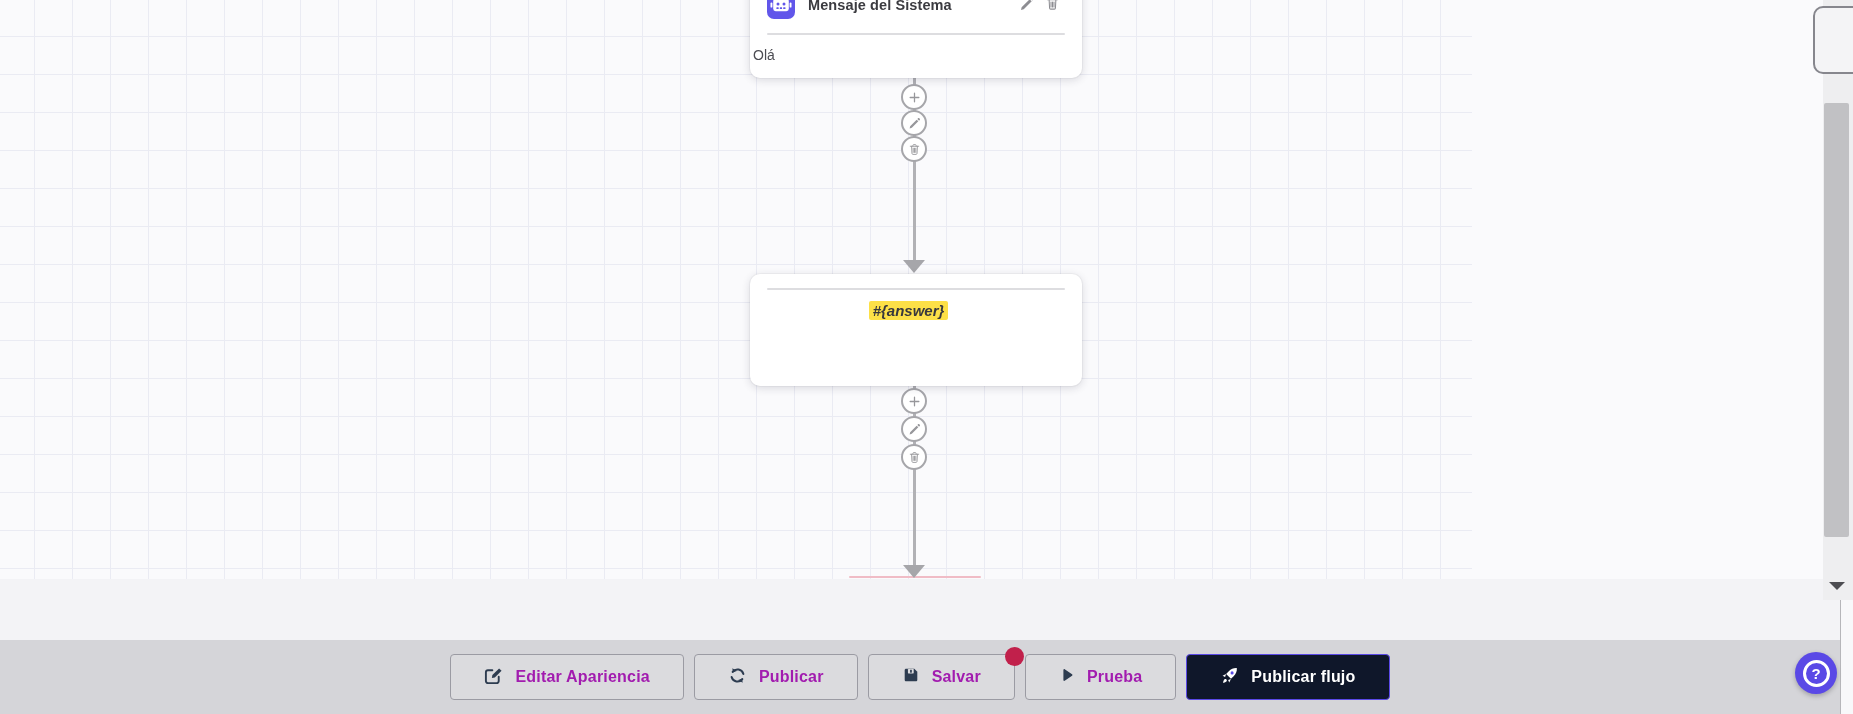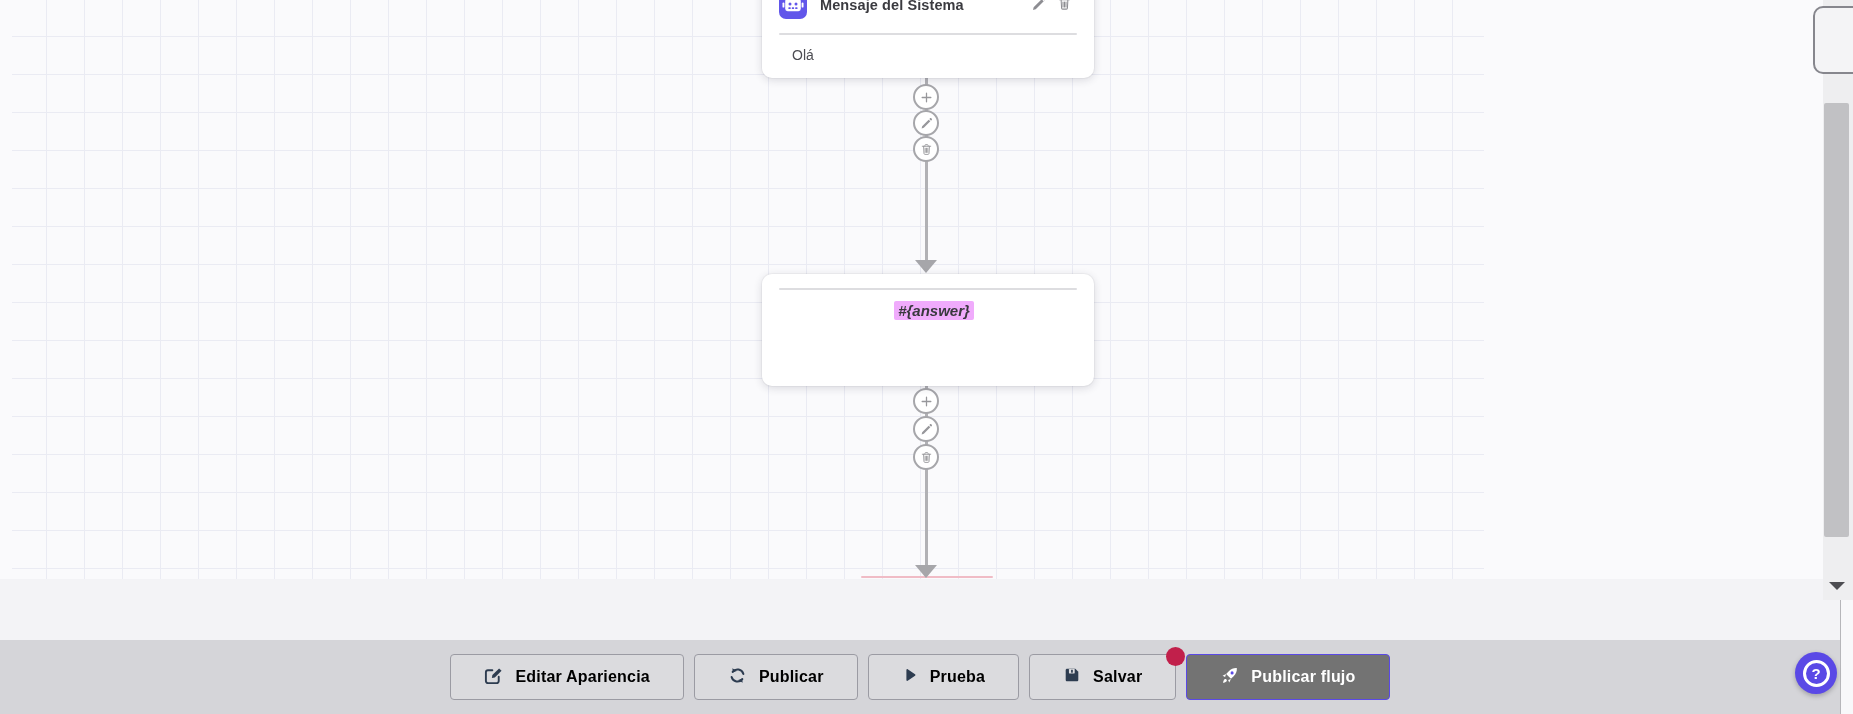--- a/index.html
+++ b/index.html
@@ -1,20 +1,20 @@
 <!DOCTYPE html>
 <html><head>
 <meta charset="utf-8">
 <style>
   html,body{margin:0;padding:0;background:#fff;}
   *{box-sizing:border-box;font-family:"Liberation Sans",sans-serif;}
   #app{position:relative;width:1853px;height:714px;overflow:hidden;background:#fafafc;}
 
   
-  .canvas{position:absolute;left:12px;top:0;width:1472px;height:579px;
+  .canvas{position:absolute;left:0;top:0;width:1472px;height:579px;
     background-color:#fafafc;
     background-image:linear-gradient(to right,#eaebf3 1px,transparent 1px),
                      linear-gradient(to bottom,#eaebf3 1px,transparent 1px);
     background-size:38px 38px;background-position:-4px -2px;}
   .hidden-node-line{position:absolute;left:849px;top:576px;width:132px;height:2px;
     background:#f0bcc6;border-radius:2px;}
 
   
   .conn-line{position:absolute;width:3px;background:#b1b1b5;left:913px;}
   .arrow-down{position:absolute;left:903px;width:0;height:0;
@@ -28,34 +28,34 @@
   
   .node{position:absolute;left:750px;width:332px;background:#fff;border-radius:10px;
     box-shadow:0 2px 8px rgba(40,40,60,.16), 0 0 0 1px rgba(0,0,0,.03);}
   .node-header{display:flex;align-items:center;padding:15px 22px 0 17px;}
   .tile{width:28px;height:28px;border-radius:7px;display:flex;align-items:center;justify-content:center;flex:0 0 28px;}
   .tile-robot{background:#6156ea;}
   .tile-user{background:#2ab5dd;}
   .node-title{margin-left:13px;font-size:14.5px;font-weight:bold;color:#3b3b40;flex:1 1 auto;letter-spacing:.1px;}
   .hdr-btn{background:none;border:none;padding:0;margin-left:10px;cursor:pointer;display:flex;align-items:center;}
   .divider{height:2px;background:#dddde0;margin:14px 17px 0 17px;border-radius:1px;}
-  .node-body{padding:12px 18px 0 30px;font-size:14px;color:#4c4c52;}
+  .node-body{padding:12px 18px 0 3px;font-size:14px;color:#4c4c52;}
   .node-body.centered{text-align:center;}
-  .hl{background:#f0abfc;font-style:italic;font-weight:600;font-size:15px;color:#38383d;
+  .hl{background:#fde047;font-style:italic;font-weight:600;font-size:15px;color:#38383d;
     padding:1px 4px;border-radius:2px;}
 
   
   .band{position:absolute;left:0;top:579px;width:1840px;height:61px;background:#f3f3f6;}
   .toolbar{position:absolute;left:0;top:640px;width:1840px;height:74px;background:#d5d5d9;
     display:flex;align-items:center;justify-content:center;gap:10px;}
   .tbtn{position:relative;height:46px;display:inline-flex;align-items:center;gap:12px;
     padding:0 33px;background:#dbdbde;border:1px solid #9b9ba3;border-radius:4px;
-    font-size:16px;font-weight:bold;color:#000000;letter-spacing:.2px;cursor:pointer;}
+    font-size:16px;font-weight:bold;color:#a21caf;letter-spacing:.2px;cursor:pointer;}
   .tbtn svg{flex:0 0 auto;}
-  .tbtn.primary{background:#737373;border-color:#5a49e6;color:#fff;}
+  .tbtn.primary{background:#0f172a;border-color:#5a49e6;color:#fff;}
   .badge-dot{position:absolute;top:-8px;right:-10px;width:19px;height:19px;border-radius:50%;
     background:#c1204b;}
 
   
   .rail{position:absolute;left:1823px;top:0;width:30px;height:600px;background:#eeeef0;}
   .top-panel{position:absolute;left:1813px;top:6px;width:52px;height:68px;border:2px solid #86868d;
     border-radius:10px;background:#f4f4f6;}
   .thumb{position:absolute;left:1824px;top:103px;width:25px;height:434px;background:#c1c1c4;border-radius:2px;cursor:pointer;}
   .rail-arrow{position:absolute;left:1829px;top:582px;width:0;height:0;cursor:pointer;
     border-left:8px solid transparent;border-right:8px solid transparent;border-top:8px solid #4d4d52;}
@@ -188,37 +188,37 @@
           <path d="M3.8 11.6A6.4 6.4 0 0 0 15.1 13.8" fill="none" stroke="#2d3c50" stroke-width="2.1" stroke-linecap="round"></path>
           <path d="M4.6 2.4l.5 4.4 4.1-1.5z" fill="#2d3c50"></path>
           <path d="M15.4 17.6l-.5-4.4-4.1 1.5z" fill="#2d3c50"></path>
         </svg>
       </span>
       <span>Publicar</span>
     </button>
 
     <button class="tbtn">
       <span>
-        <svg viewBox="0 0 20 20" width="16" height="16">
-          <path d="M5.5 3.6c0-.8.9-1.3 1.6-.9l9.2 6.4c.6.4.6 1.4 0 1.8l-9.2 6.4c-.7.5-1.6 0-1.6-.9z" fill="#2d3c50"></path>
-        </svg>
-      </span>
-      <span>Prueba</span>
-    </button>
-
-    <button class="tbtn">
-      <span>
         <svg viewBox="0 0 20 20" width="18" height="18">
           <path d="M3 4.5C3 3.7 3.7 3 4.5 3h9.2L17 6.3v9.2c0 .8-.7 1.5-1.5 1.5h-11C3.7 17 3 16.3 3 15.5z" fill="#2d3c50"></path>
           <rect x="6.6" y="3.4" width="6.4" height="4.8" rx="0.6" fill="#dbdbde"></rect>
           <rect x="9" y="4.2" width="1.9" height="3.2" fill="#2d3c50"></rect>
         </svg>
       </span>
       <span>Salvar</span>
       <span class="badge-dot"></span>
+    </button>
+
+    <button class="tbtn">
+      <span>
+        <svg viewBox="0 0 20 20" width="16" height="16">
+          <path d="M5.5 3.6c0-.8.9-1.3 1.6-.9l9.2 6.4c.6.4.6 1.4 0 1.8l-9.2 6.4c-.7.5-1.6 0-1.6-.9z" fill="#2d3c50"></path>
+        </svg>
+      </span>
+      <span>Prueba</span>
     </button>
 
     <button class="tbtn primary">
       <span>
         <svg viewBox="0 0 22 22" width="19" height="19">
           <path d="M19.5 2.5c.3 3.4-1.1 6.7-3.7 9.3l-3.1 3.1-5.6-5.6 3.1-3.1c2.6-2.6 5.9-4 9.3-3.7z" fill="#fff"></path>
           <circle cx="14" cy="8" r="1.8" fill="#5a49e6"></circle>
           <path d="M7 9.4L3 11.3l2.9 1.3z" fill="#fff"></path>
           <path d="M12.6 15l-1.9 4-1.3-2.9z" fill="#fff"></path>
           <path d="M5 15.6c-.9.9-1.4 2.9-1.5 3.9.9-.1 3-.6 3.9-1.5.7-.7.7-1.7 0-2.4-.7-.6-1.7-.6-2.4 0z" fill="#fff"></path>

